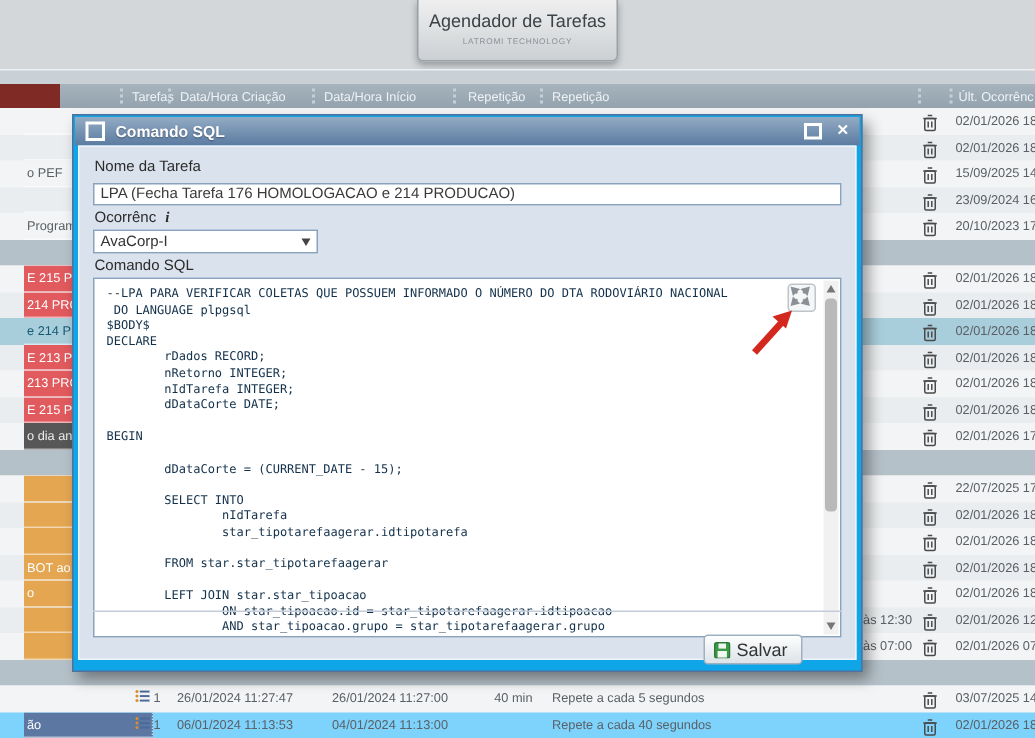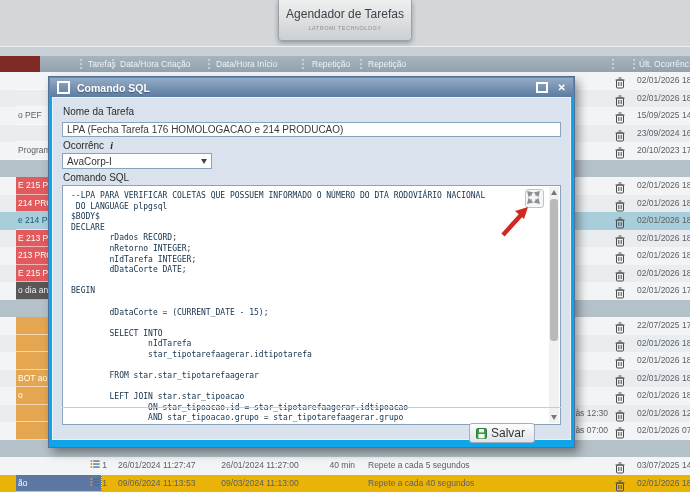--- a/index.html
+++ b/index.html
@@ -379,34 +379,34 @@
             <g stroke="#4a4a4a" stroke-width="1" fill="none">
               <rect x="1.5" y="3" width="7" height="8" rx="1"></rect>
               <line x1="0.5" y1="3" x2="9.5" y2="3"></line>
               <line x1="3.5" y1="1" x2="6.5" y2="1"></line>
               <line x1="3.8" y1="5" x2="3.8" y2="9"></line>
               <line x1="6.2" y1="5" x2="6.2" y2="9"></line>
             </g>
           </svg></div>
         <div class="cell c-occ">03/07/2025 14:0</div>
       </div>
-      <div class="trow" style="top: 402.5px; background: #eab308;">
+      <div class="trow" style="top: 402.5px; background: #7dd3fc;">
         <div class="cell namecell" style="background: rgb(92, 119, 162); color: rgb(255, 255, 255); border-right: 1px dotted rgb(205, 214, 226);">ão</div>
         <div class="cell c-count"><svg width="10" height="10" viewBox="0 0 10 10" style="vertical-align:-1px">
             <g>
               <circle cx="1.3" cy="2" r="1" fill="#d98f2b"></circle>
               <circle cx="1.3" cy="5" r="1" fill="#d98f2b"></circle>
               <circle cx="1.3" cy="8" r="1" fill="#d98f2b"></circle>
               <rect x="3.2" y="1.4" width="6.5" height="1.3" fill="#4a6a9a"></rect>
               <rect x="3.2" y="4.4" width="6.5" height="1.3" fill="#4a6a9a"></rect>
               <rect x="3.2" y="7.4" width="6.5" height="1.3" fill="#4a6a9a"></rect>
             </g>
           </svg> 1</div>
-        <div class="cell c-criacao">09/06/2024 11:13:53</div>
-        <div class="cell c-inicio">09/03/2024 11:13:00</div>
+        <div class="cell c-criacao">06/01/2024 11:13:53</div>
+        <div class="cell c-inicio">04/01/2024 11:13:00</div>
         <div class="cell c-rep">Repete a cada 40 segundos</div>
         <div class="trash"><svg width="10" height="12" viewBox="0 0 10 12">
             <g stroke="#4a4a4a" stroke-width="1" fill="none">
               <rect x="1.5" y="3" width="7" height="8" rx="1"></rect>
               <line x1="0.5" y1="3" x2="9.5" y2="3"></line>
               <line x1="3.5" y1="1" x2="6.5" y2="1"></line>
               <line x1="3.8" y1="5" x2="3.8" y2="9"></line>
               <line x1="6.2" y1="5" x2="6.2" y2="9"></line>
             </g>
           </svg></div>

